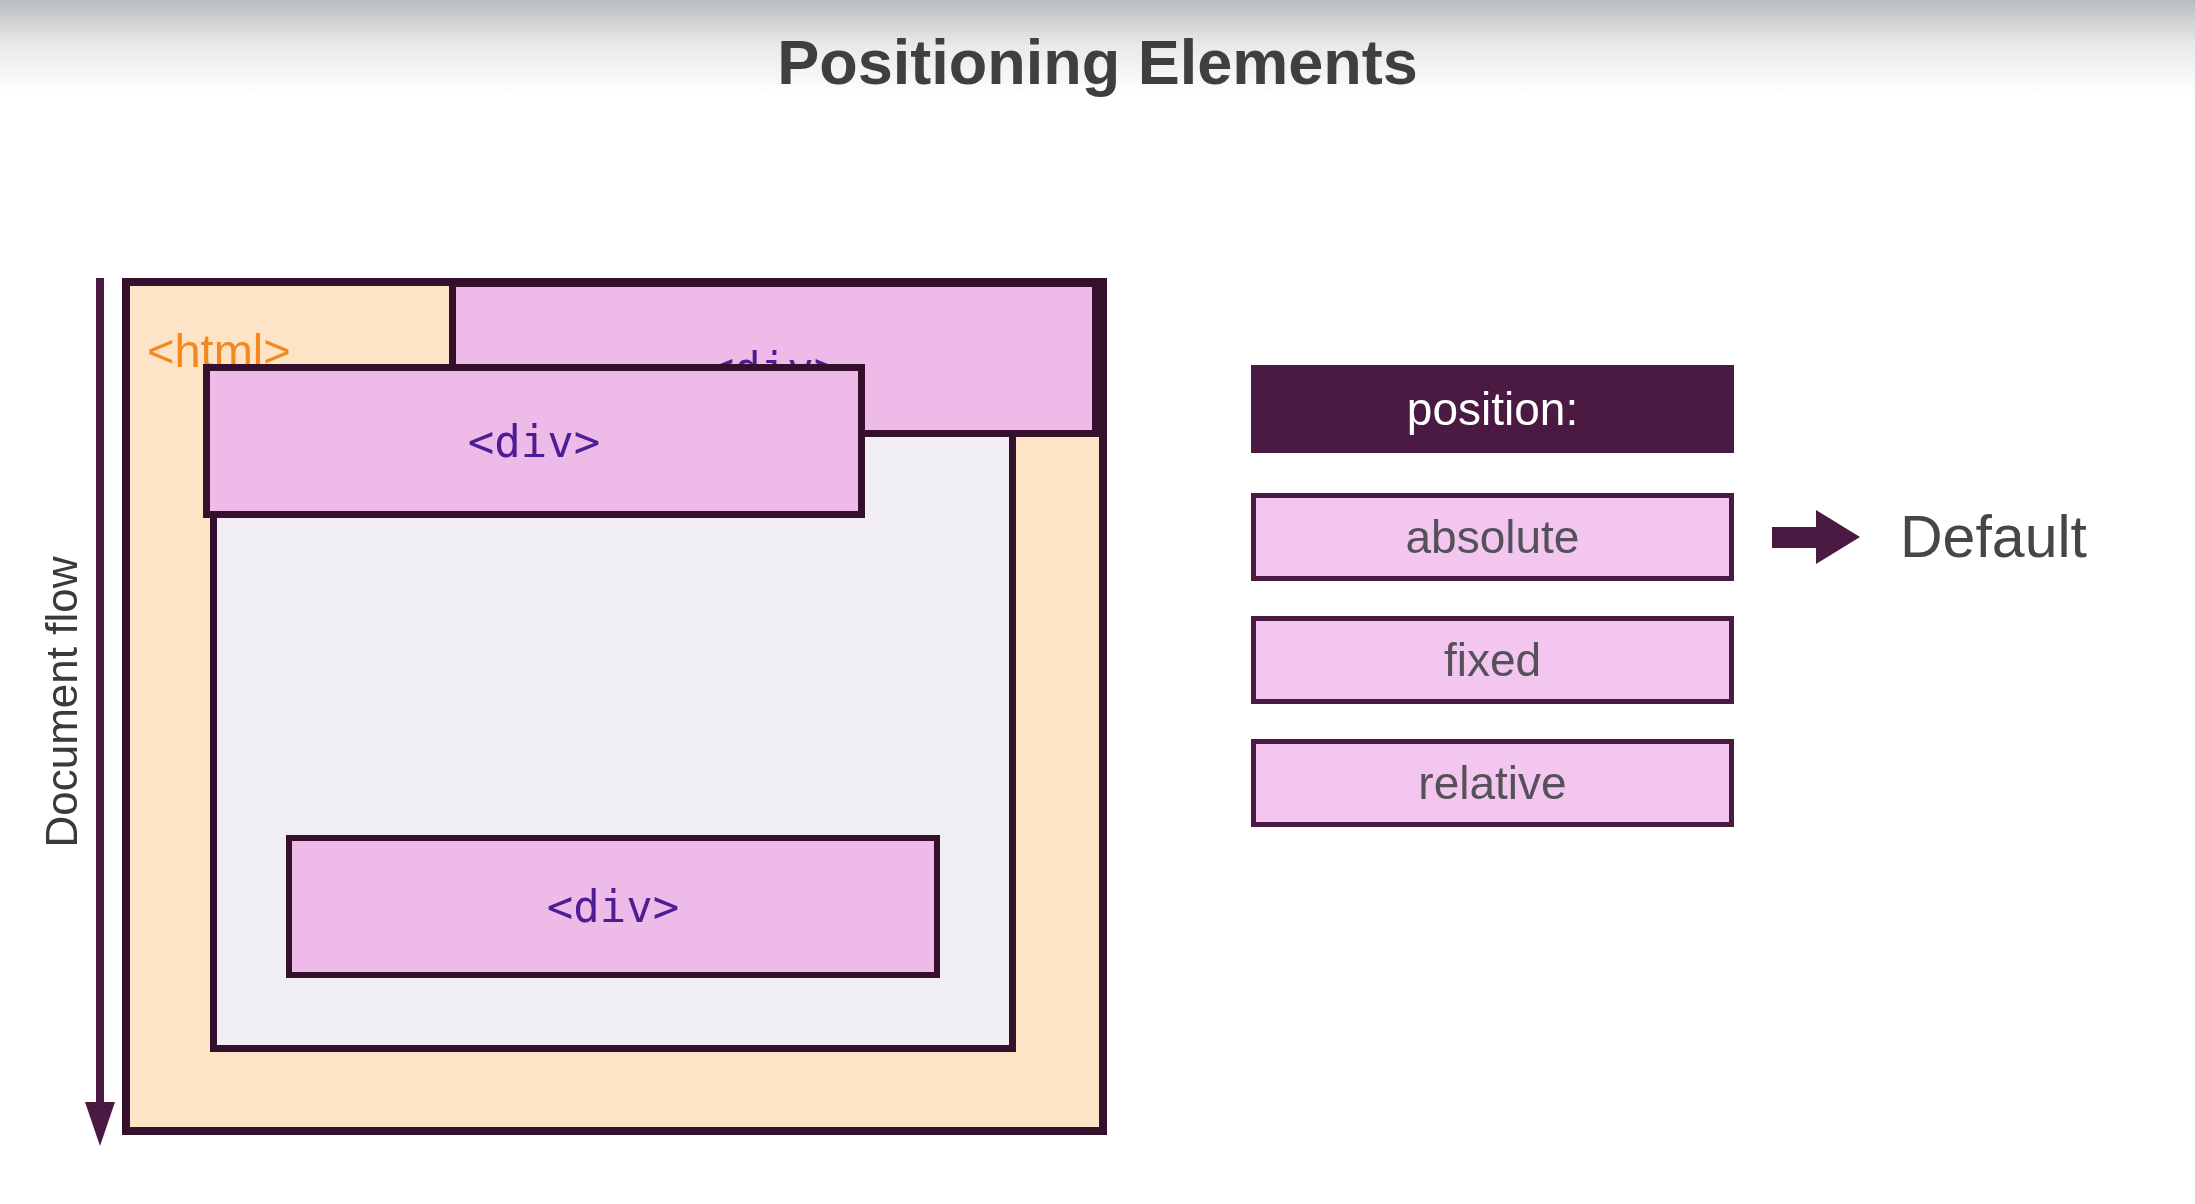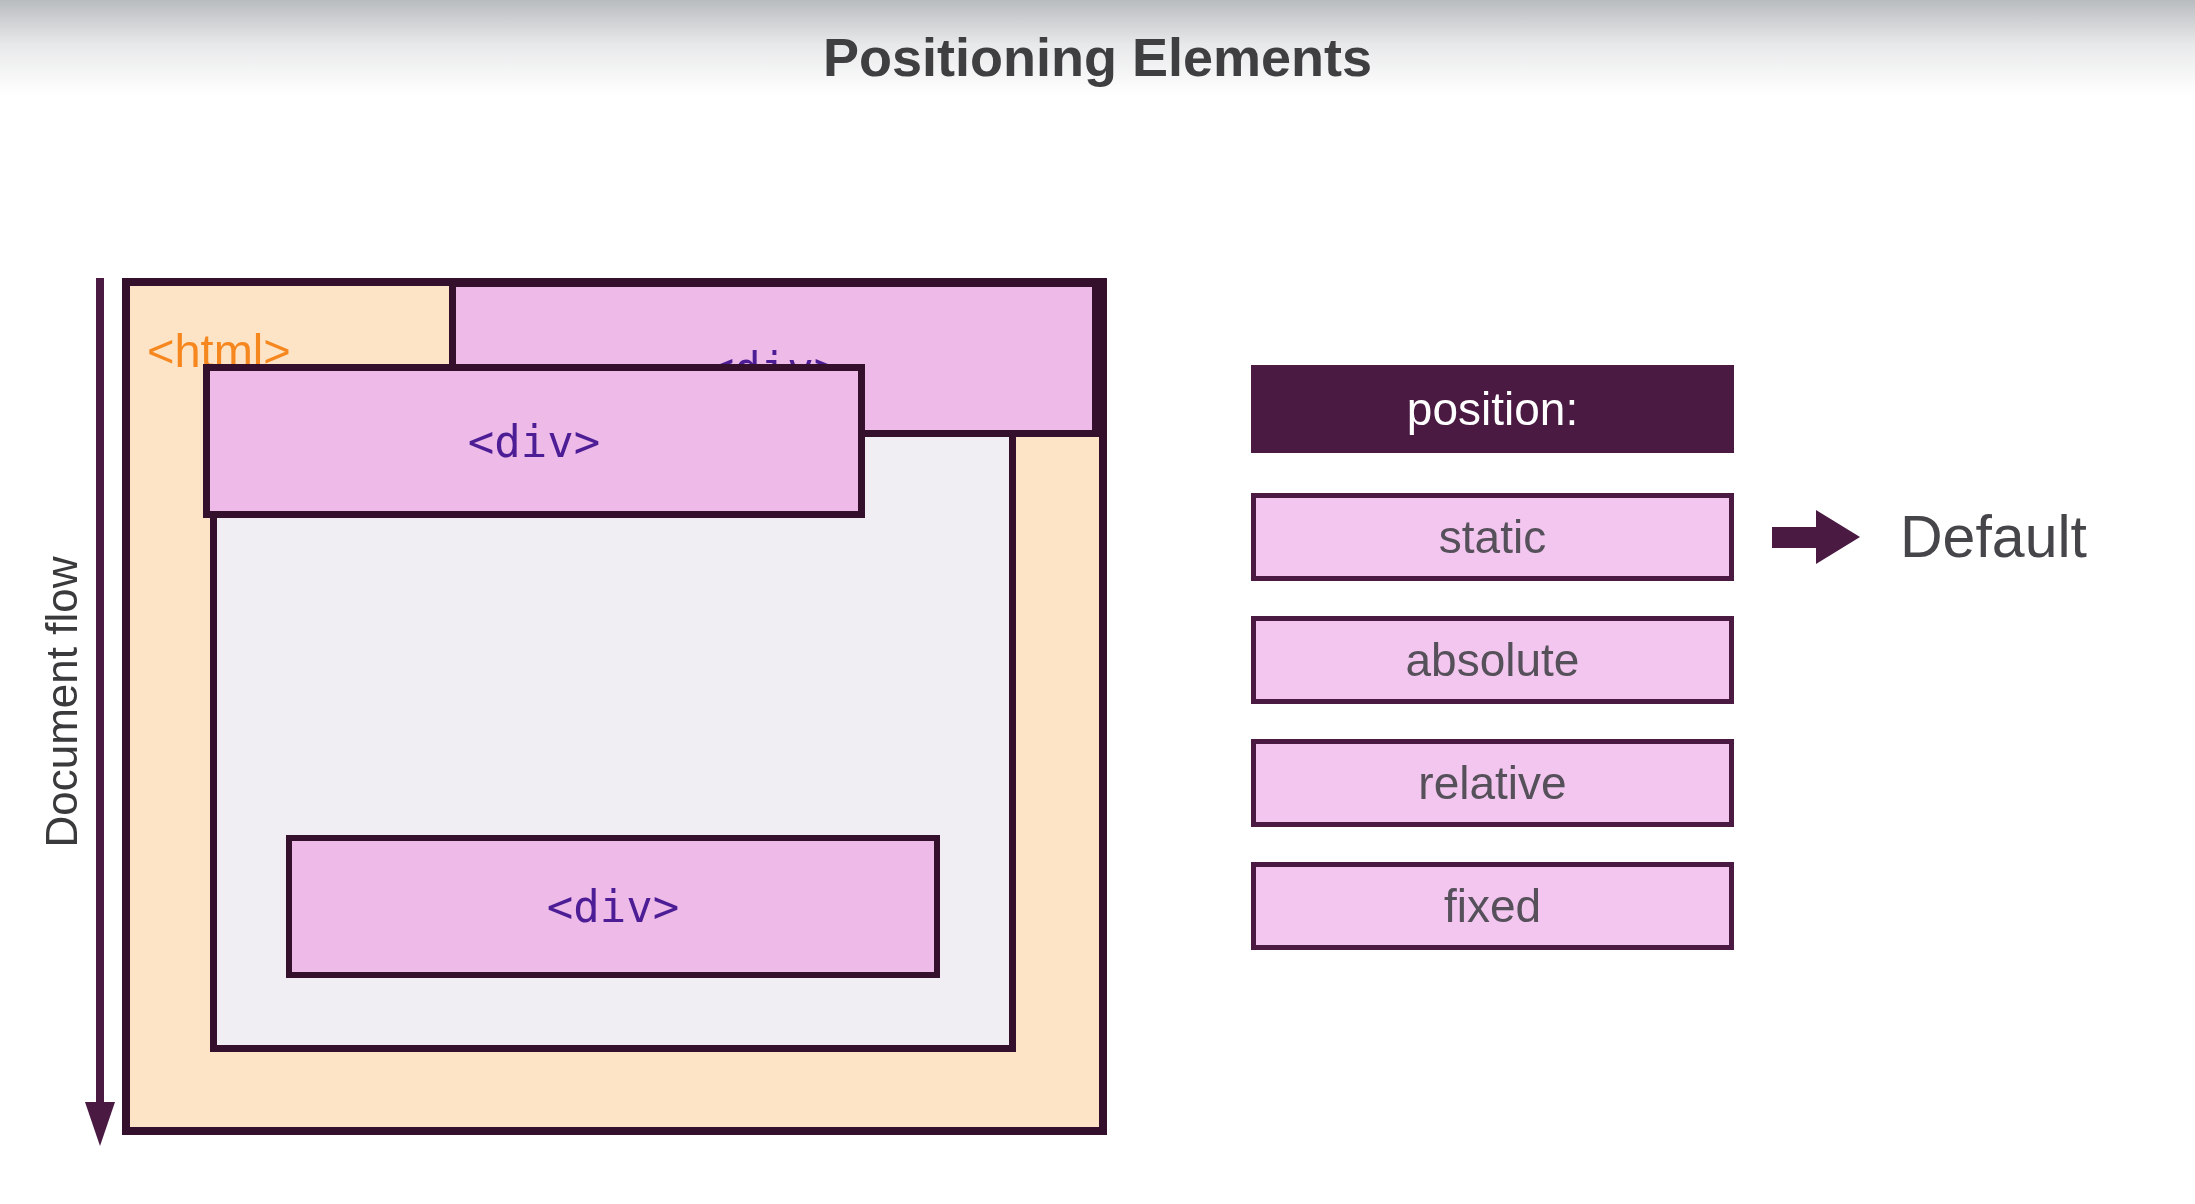--- a/index.html
+++ b/index.html
@@ -12,21 +12,21 @@
   #stage{
     position:relative;width:2195px;height:1204px;overflow:hidden;
     background:linear-gradient(180deg,#b9bcbf 0px,#e8e9ea 45px,#ffffff 95px) no-repeat,#fff;
     background-size:100% 110px;
   }
   .abs{position:absolute;box-sizing:border-box;}
 
   
   #page-title{
     left:0;right:0;top:26px;text-align:center;
-    font-size:54px;font-weight:bold;letter-spacing:0px;color:var(--text-dark);
+    font-size:63px;font-weight:bold;letter-spacing:0px;color:var(--text-dark);
   }
 
   
   #docflow-line{left:96px;top:278px;width:8px;height:826px;background:var(--plum);}
   #docflow-head{
     left:85px;top:1102px;width:0;height:0;
     border-left:15px solid transparent;border-right:15px solid transparent;
     border-top:44px solid var(--plum);
   }
   #docflow-label{
@@ -96,23 +96,22 @@
   <div id="div2-box" class="abs">
     <span class="tag">&lt;div&gt;</span>
   </div>
 
   <div id="div3-box" class="abs">
     <span class="tag">&lt;div&gt;</span>
   </div>
 
   <div id="position-header" class="abs">position:</div>
   <div id="options-list" class="abs">
-      <div class="option-box pink">static</div>
       <div class="option-box pink">absolute</div>
+      <div class="option-box pink">fixed</div>
       <div class="option-box pink">relative</div>
-      <div class="option-box pink">fixed</div>
     </div>
 
   <div id="default-arrow-shaft" class="abs"></div>
   <div id="default-arrow-head" class="abs"></div>
   <div id="default-label" class="abs">Default</div>
 
 </div>
 
 </body></html>

